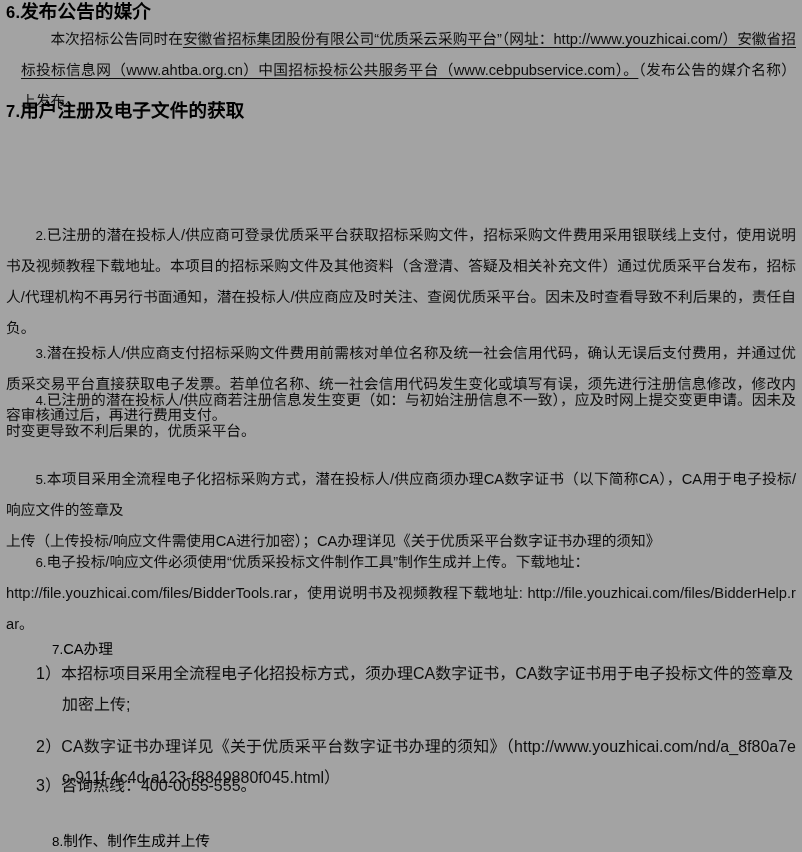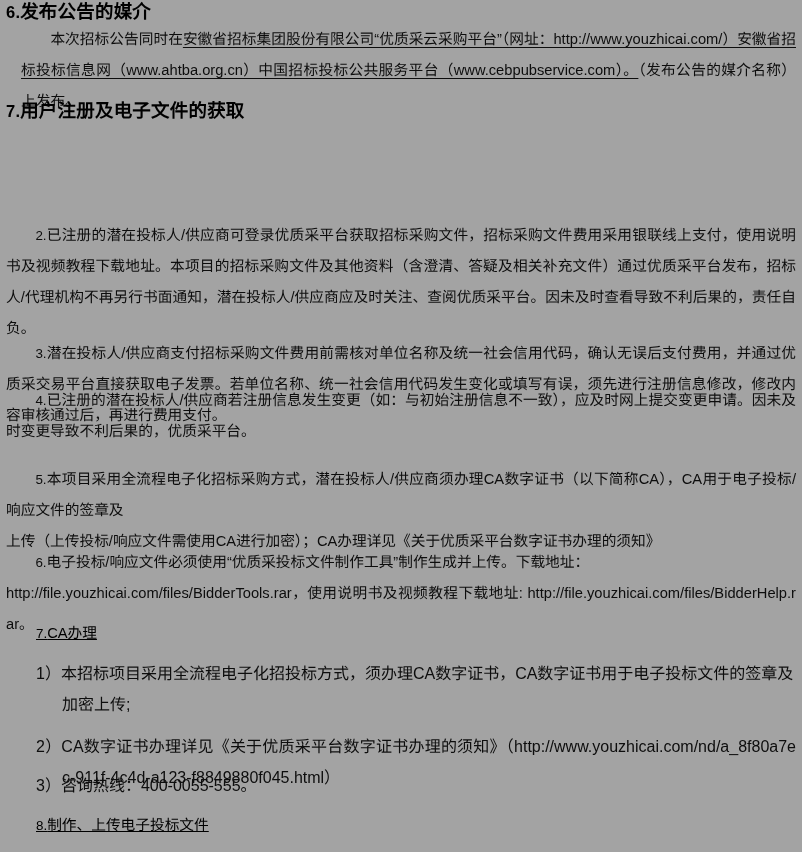--- a/index.html
+++ b/index.html
@@ -75,21 +75,21 @@
   #p7-5     { top: 464px; }
   #p7-6     { top: 547px; }
   #p7-7     { top: 618px; }
   #p7-7-1   { top: 658px; }
   #p7-7-2   { top: 731px; }
   #p7-7-3   { top: 770px; }
   #p7-8     { top: 810px; }
 
   .sub-item { font-size: 16px; line-height: 31px; margin: 0; color: #0d0d0d; }
   .sub-hang  { padding-left: 26px; text-indent: -26px; }
-  .minor-head { padding-left: 30px; font-size: 14.7px; line-height: 31px; margin: 0; text-decoration: underline; }
+  .minor-head { padding-left: 30px; font-size: 14.7px; line-height: 31px; margin: 16px; }
   .minor-head .lead-num { font-size: 13.4px; }
 </style>
 </head>
 <body>
 
 <div class="page">
 
   <div class="blk" id="h6">
     <h2 class="section-heading"><span class="heading-num">6.</span><span>发布公告的媒介</span></h2>
   </div>
@@ -135,16 +135,16 @@
 
   <div class="blk" id="p7-7-2">
     <p class="sub-item" style="padding-left:56px;text-indent:-26px;text-align:justify;word-break:break-all"><span>2）</span><span>CA数字证书办理详见《关于优质采平台数字证书办理的须知》（http://www.youzhicai.com/nd/a_8f80a7ec-911f-4c4d-a123-f8849880f045.html）</span></p>
   </div>
 
   <div class="blk" id="p7-7-3">
     <p class="sub-item sub-hang" style="padding-left:56px;text-indent:-26px"><span>3）</span><span>咨询热线：400-0055-555。</span></p>
   </div>
 
   <div class="blk" id="p7-8">
-    <p class="minor-head"><span class="lead-num">8.</span><span>制作、上传电子投标文件</span></p>
+    <p class="minor-head"><span class="lead-num">8.</span><span>制作、制作生成并上传</span></p>
   </div>
 
 </div>
 
 </body></html>

